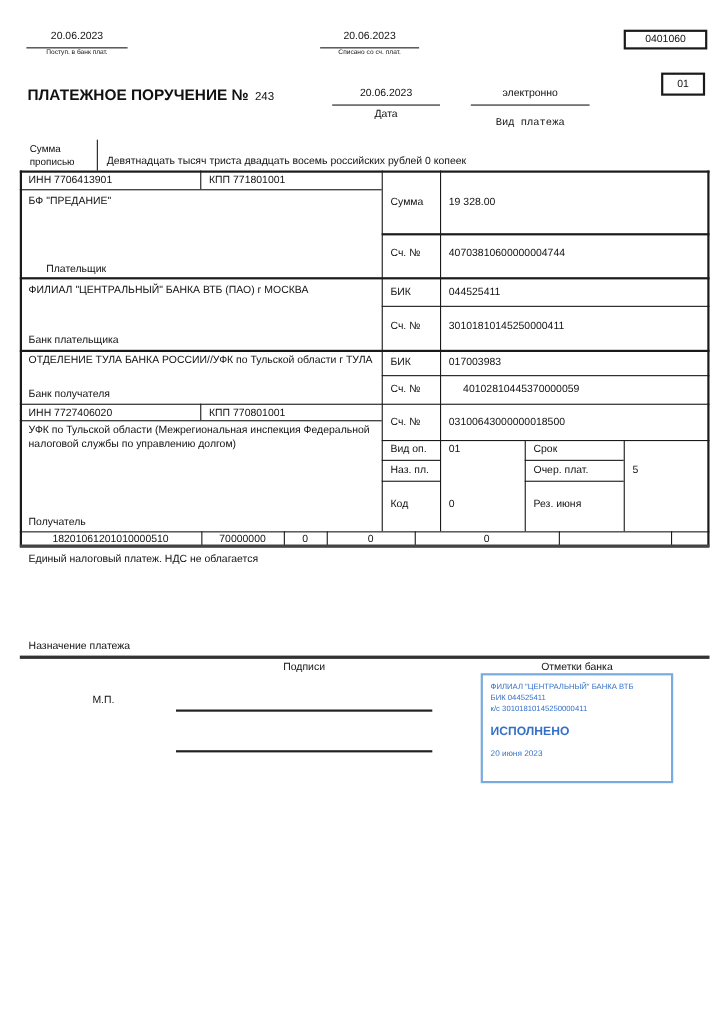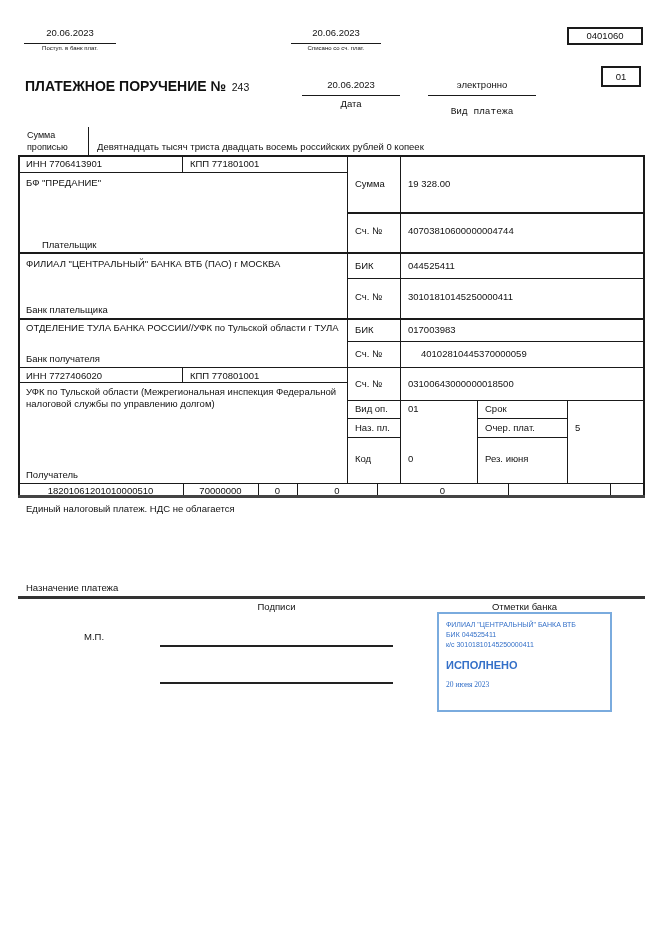--- a/index.html
+++ b/index.html
@@ -10,21 +10,21 @@
   .ln { position:absolute; background:#1a1a1a; }
   .c { text-align:center; }
   .sub { font-size:6px; line-height:8px; }
   .ufield { border-bottom:1px solid #1a1a1a; padding-bottom:4px; }
   .box { border:2px solid #1a1a1a; display:flex; align-items:center; justify-content:center; }
   .title { font-weight:bold; font-size:14px; }
   .lbl { font-size:9.5px; }
   .stamp { border:2px solid #7aabde; color:#3470c8; padding:6px 7px 4px 7px; }
   .stamp .sline { font-size:7px; line-height:10px; }
   .stamp .status { font-size:11px; font-weight:bold; margin-top:9px; }
-  .stamp .sdate { font-size:7.5px; margin-top:8px;font-family:Liberation Serif, serif; }
+  .stamp .sdate { font-size:7.5px; margin-top:8px; }
 </style>
 </head>
 <body>
 
 <div class="doc">
 
   <div class="abs" style="left:24px; top:27px; width:92px;">
     <div class="ufield c">20.06.2023</div>
     <div class="sub c">Поступ. в банк плат.</div>
   </div>

